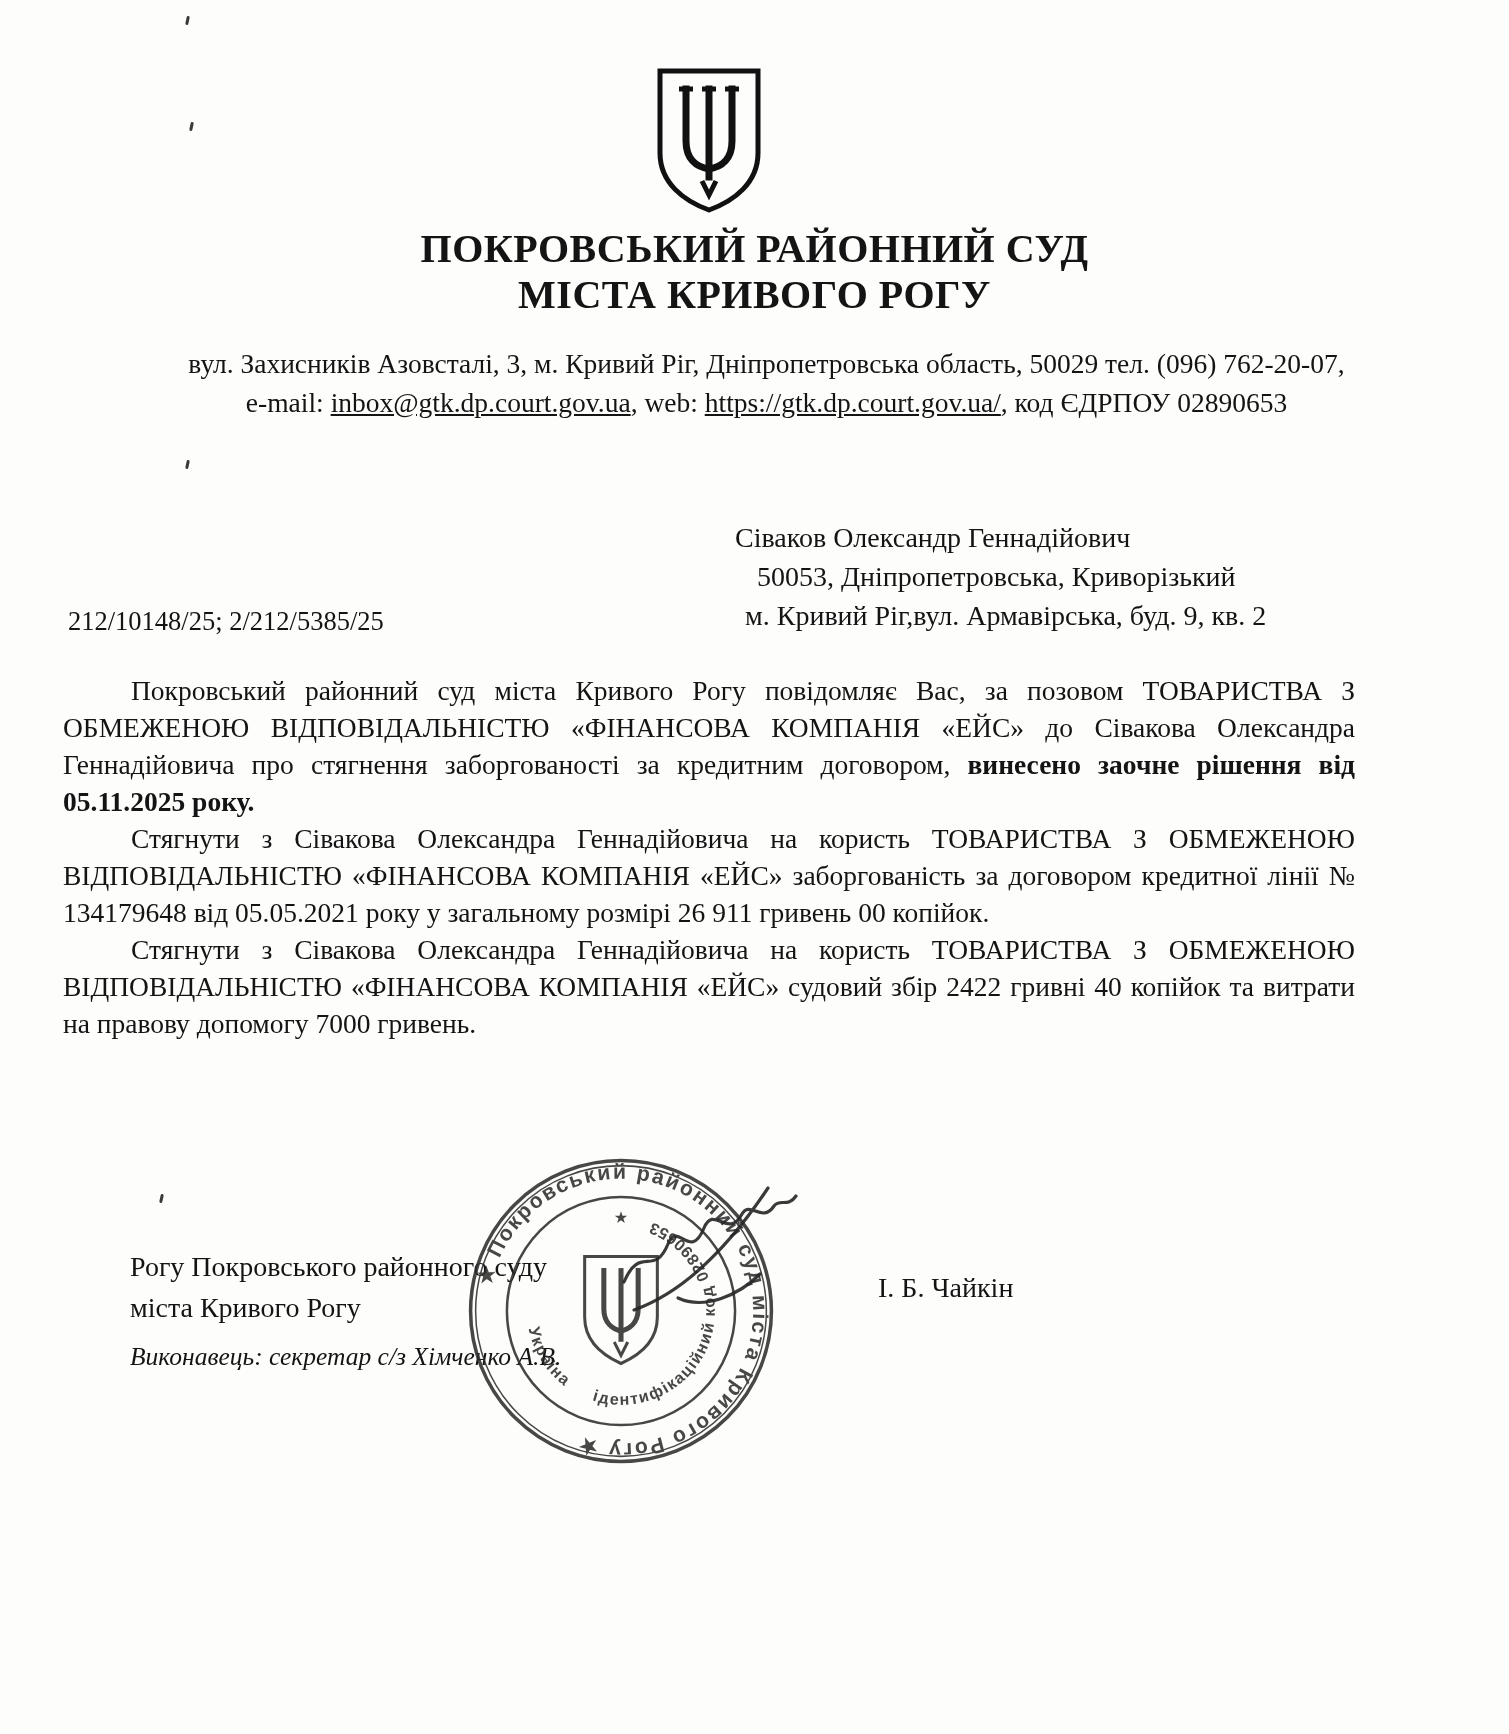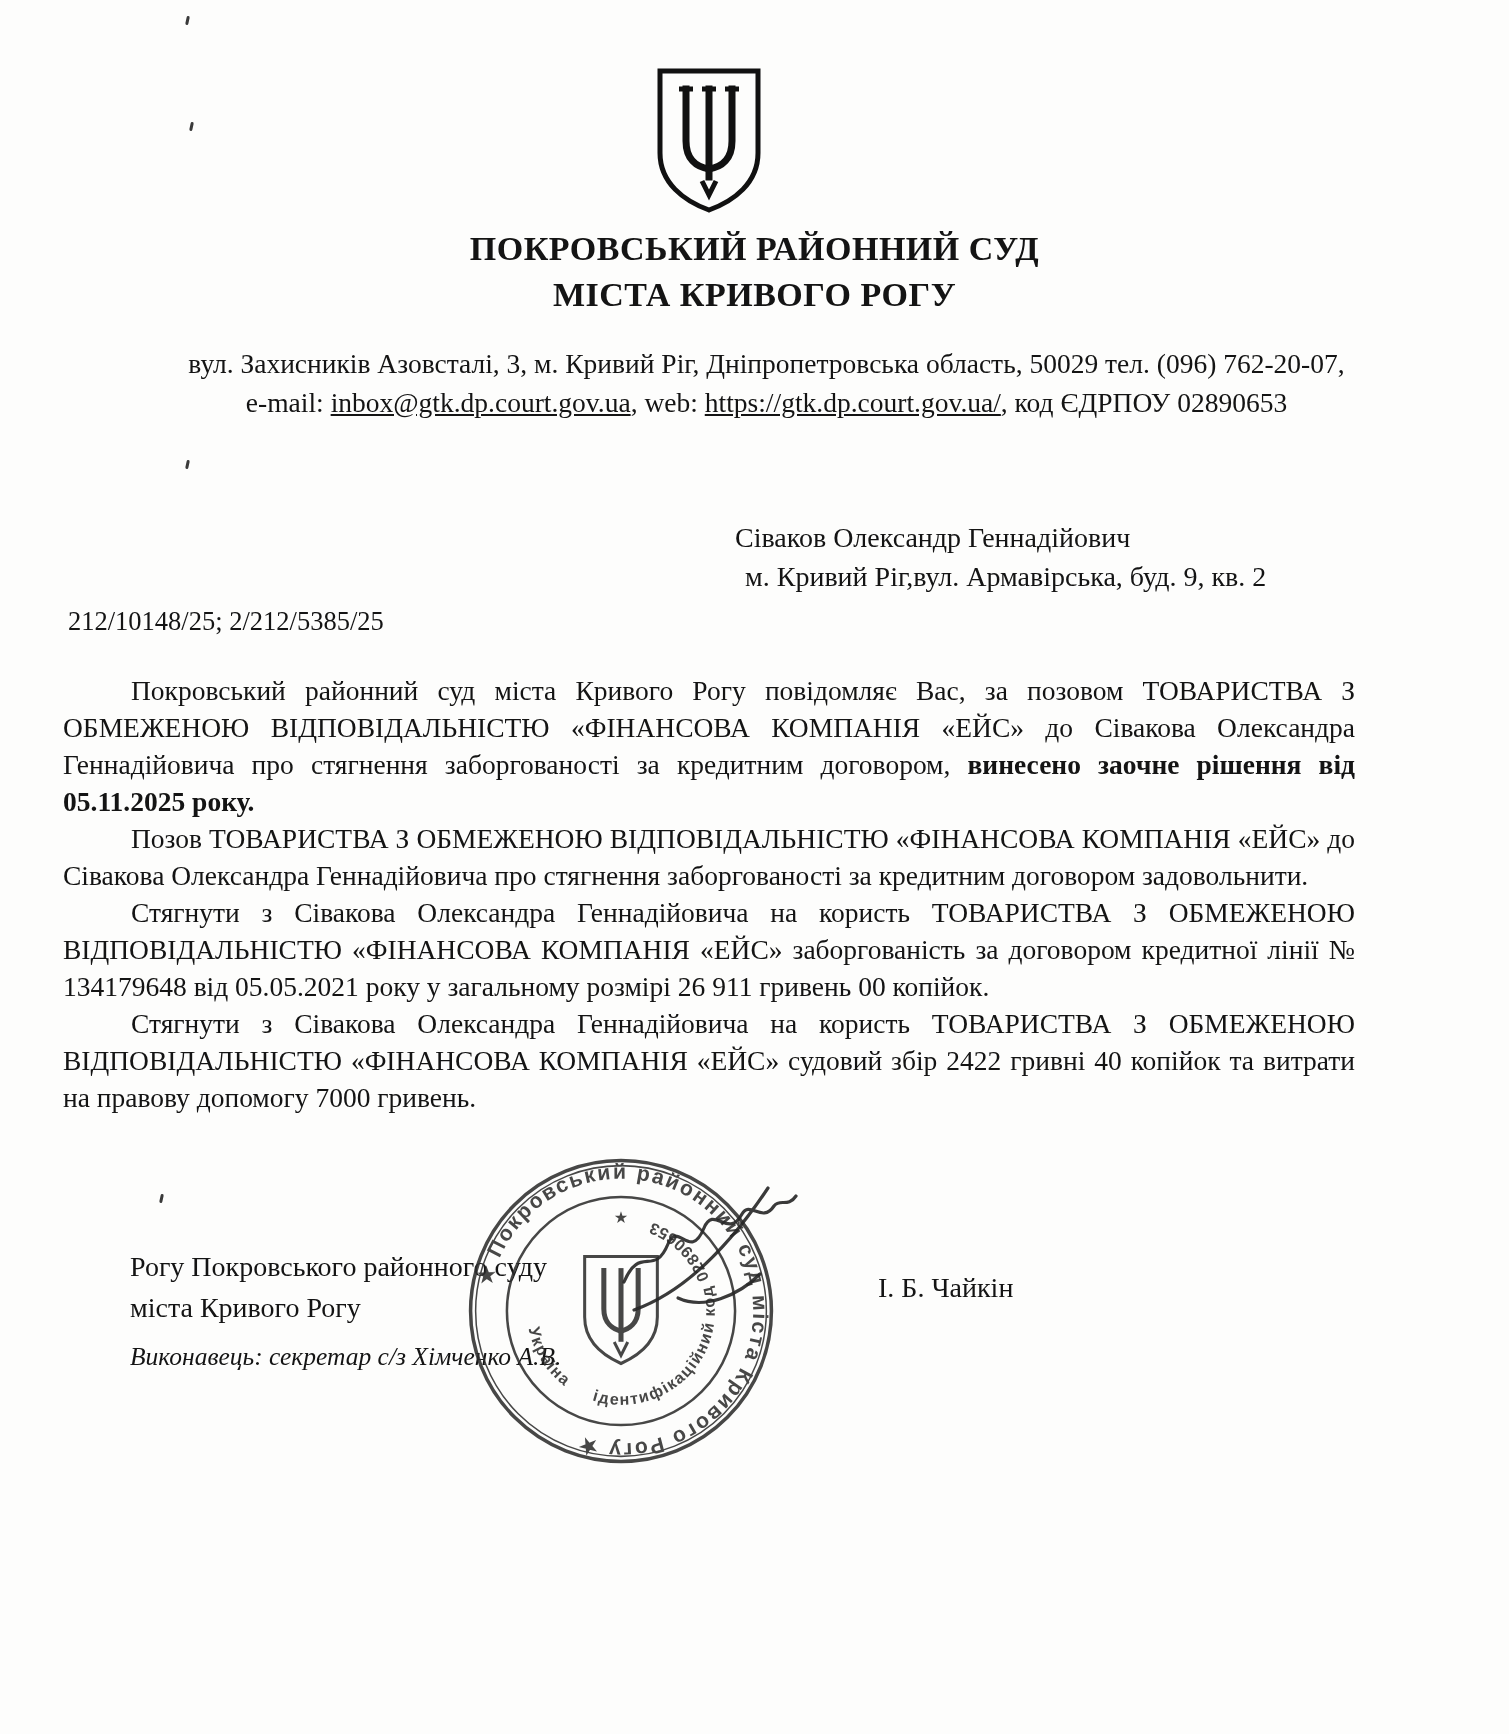--- a/index.html
+++ b/index.html
@@ -8,21 +8,21 @@
     position:relative; width:1509px; height:1734px;
     background:#fdfdfc;
     font-family:"Liberation Serif", serif;
     color:#141414;
     overflow:hidden;
   }
   
   .emblem { position:absolute; top:64px; left:650px; width:118px; height:152px; }
   
   .court-title { position:absolute; top:226px; left:0; width:100%; text-align:center;
-                 font-weight:bold; font-size:34px; line-height:46px; letter-spacing:0.5px; }
+                 font-weight:bold; font-size:40px; line-height:46px; letter-spacing:0.5px; }
   
   .contact { position:absolute; top:344px; left:12px; width:100%; text-align:center;
              font-size:27.5px; line-height:39px; }
   .u { text-decoration:underline; }
   
   .ref { position:absolute; top:506px; left:63px; font-size:27px; }
   .ref .u { text-underline-offset:4px; }
   
   .recipient { position:absolute; top:502px; left:735px; font-size:28px; line-height:39px;margin-top:16px; }
   .recipient .l2 { padding-left:22px; }
@@ -79,28 +79,28 @@
   <div class="contact">
     <div>вул. Захисників Азовсталі, 3, м. Кривий Ріг,  Дніпропетровська область, 50029 тел. (096) 762-20-07,</div>
     <div>
       <span>e-mail: </span><span class="u">inbox@gtk.dp.court.gov.ua</span><span>,  web: </span><span class="u">https://gtk.dp.court.gov.ua/</span><span>, код ЄДРПОУ 02890653</span>
     </div>
   </div>
 
 
   <div class="recipient">
     <div>Сіваков Олександр Геннадійович</div>
+    <div class="l2">50053,  Дніпропетровська,  Криворізький</div>
     <div class="l3">м. Кривий Ріг,вул. Армавірська, буд. 9, кв. 2</div>
   </div>
 
   <div class="case-numbers">212/10148/25; 2/212/5385/25</div>
 
   <div class="body-text">
     <p><span>Покровський районний суд міста Кривого Рогу повідомляє Вас, за позовом ТОВАРИСТВА З ОБМЕЖЕНОЮ ВІДПОВІДАЛЬНІСТЮ «ФІНАНСОВА КОМПАНІЯ «ЕЙС» до Сівакова Олександра Геннадійовича про стягнення заборгованості за кредитним договором, </span><span class="bold">винесено заочне рішення від 05.11.2025 року.</span></p>
-    <p>Позов ТОВАРИСТВА З ОБМЕЖЕНОЮ ВІДПОВІДАЛЬНІСТЮ «ФІНАНСОВА КОМПАНІЯ «ЕЙС» до Сівакова Олександра Геннадійовича про стягнення заборгованості за кредитним договором задовольнити.</p>
     <p>Стягнути з Сівакова Олександра Геннадійовича на користь ТОВАРИСТВА З ОБМЕЖЕНОЮ ВІДПОВІДАЛЬНІСТЮ «ФІНАНСОВА  КОМПАНІЯ «ЕЙС» заборгованість за договором кредитної лінії № 134179648 від 05.05.2021 року у загальному розмірі 26 911 гривень 00 копійок.</p>
     <p>Стягнути з Сівакова Олександра Геннадійовича на користь ТОВАРИСТВА З ОБМЕЖЕНОЮ ВІДПОВІДАЛЬНІСТЮ «ФІНАНСОВА КОМПАНІЯ «ЕЙС» судовий збір 2422 гривні 40 копійок та витрати на правову допомогу 7000 гривень.</p>
   </div>
 
   <div class="judge">
     <div>Рогу  Покровського районного суду</div>
     <div>міста Кривого Рогу</div>
   </div>
   <div class="judge-name">І.  Б.  Чайкін</div>
   <div class="executor">Виконавець: секретар с/з Хімченко А.В.</div>

